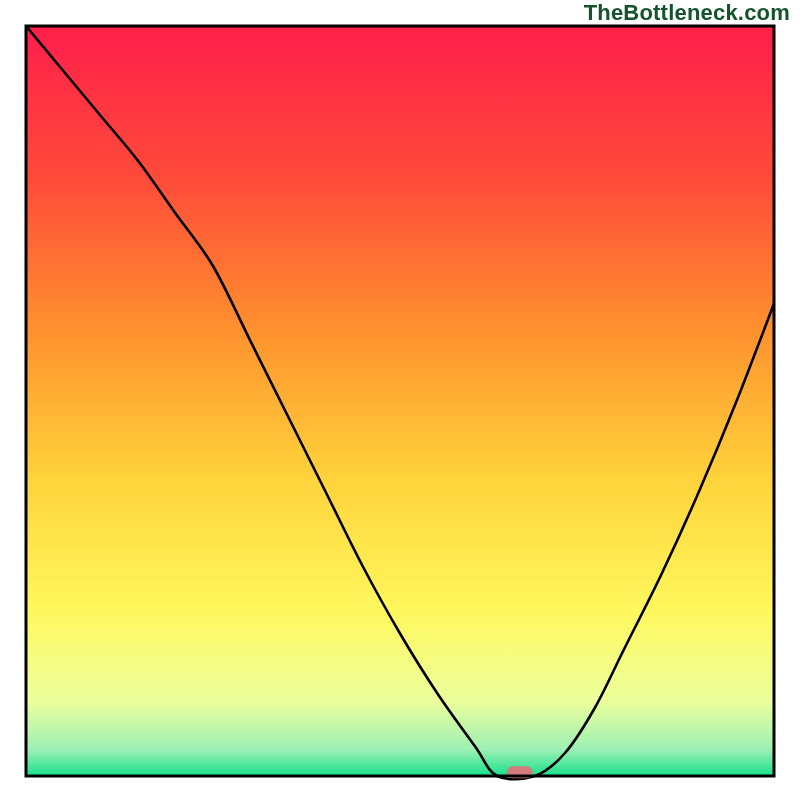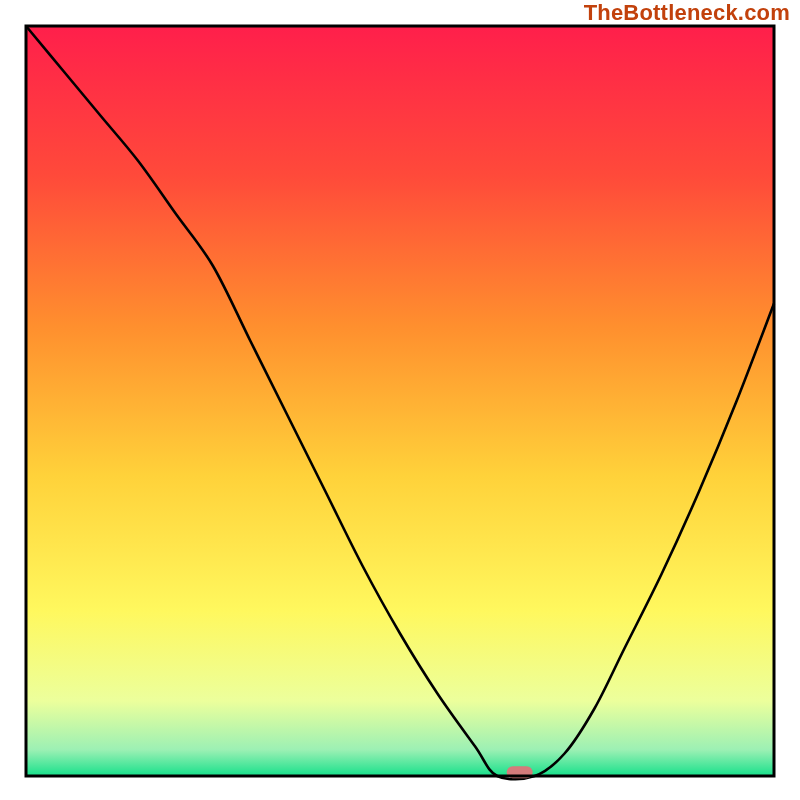--- a/index.html
+++ b/index.html
@@ -14,21 +14,21 @@
     position: relative;
     width: 800px;
     height: 800px;
   }
   #watermark {
     position: absolute;
     top: 0;
     right: 10px;
     font-size: 22px;
     font-weight: 600;
-    color: #c2410c;
+    color: #14532d;
     letter-spacing: 0.2px;
     z-index: 10;
   }
   svg { display: block; }
 </style>
 </head>
 <body>
 
 <div id="wrap">
   <div id="watermark">TheBottleneck.com</div>

